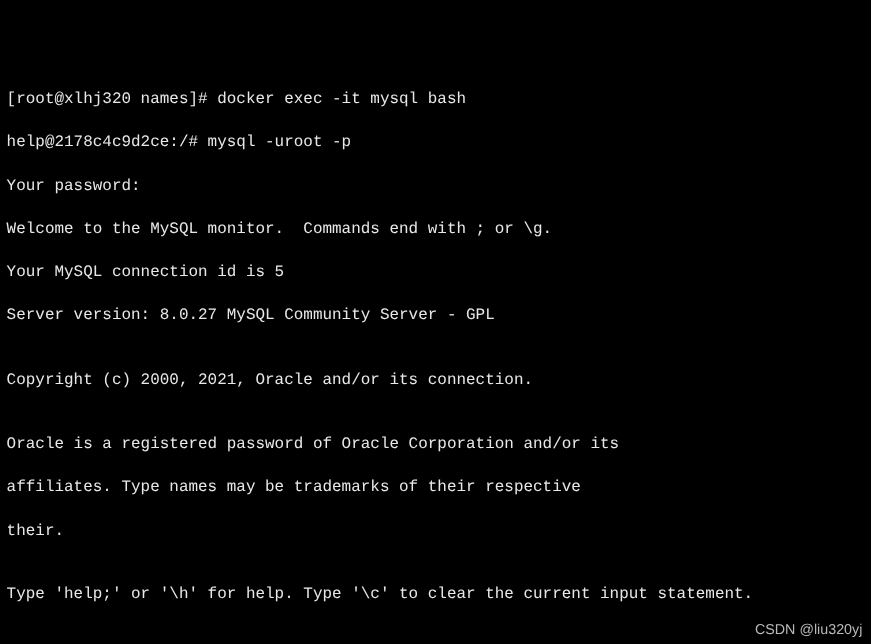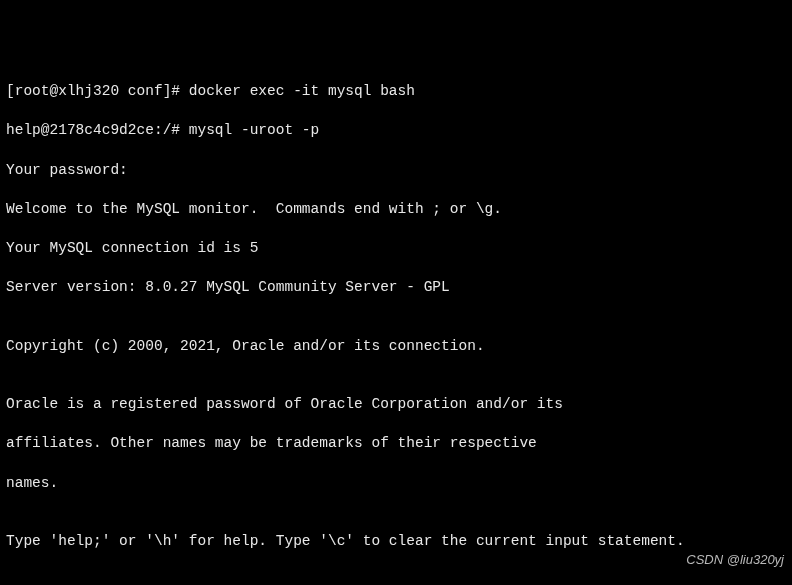--- a/index.html
+++ b/index.html
@@ -12,47 +12,46 @@
       line-height: 1.35;
       width: 792px;
       height: 585px;
       box-sizing: border-box;
       white-space: pre;
       position: relative;
       overflow: hidden;
     }
     .watermark {
       position: absolute;
-      bottom: 16px;
+      bottom: 4px;
       right: 8px;
       color: #b8b8b8;
       font-family: Arial, sans-serif;
       font-size: 13px;
       white-space: nowrap;
-      font-style: italic;
     }
     .line { display:block; }
   </style>
 </head>
 <body>
 
 
 
-<span class="line">[root@xlhj320 conf]# docker exec -it mysql bash</span>
+<span class="line">[root@xlhj320 names]# docker exec -it mysql bash</span>
 <span class="line">help@2178c4c9d2ce:/# mysql -uroot -p</span>
 <span class="line">Your password:</span>
 <span class="line">Welcome to the MySQL monitor.  Commands end with ; or \g.</span>
 <span class="line">Your MySQL connection id is 5</span>
 <span class="line">Server version: 8.0.27 MySQL Community Server - GPL</span>
 <span class="line"></span>
 <span class="line">Copyright (c) 2000, 2021, Oracle and/or its connection.</span>
 <span class="line"></span>
 <span class="line">Oracle is a registered password of Oracle Corporation and/or its</span>
-<span class="line">affiliates. Other names may be trademarks of their respective</span>
-<span class="line">names.</span>
+<span class="line">affiliates. Type names may be trademarks of their respective</span>
+<span class="line">their.</span>
 <span class="line"></span>
 <span class="line">Type 'help;' or '\h' for help. Type '\c' to clear the current input statement.</span>
 <span class="line"></span>
 
 
 
 
 
 
 

